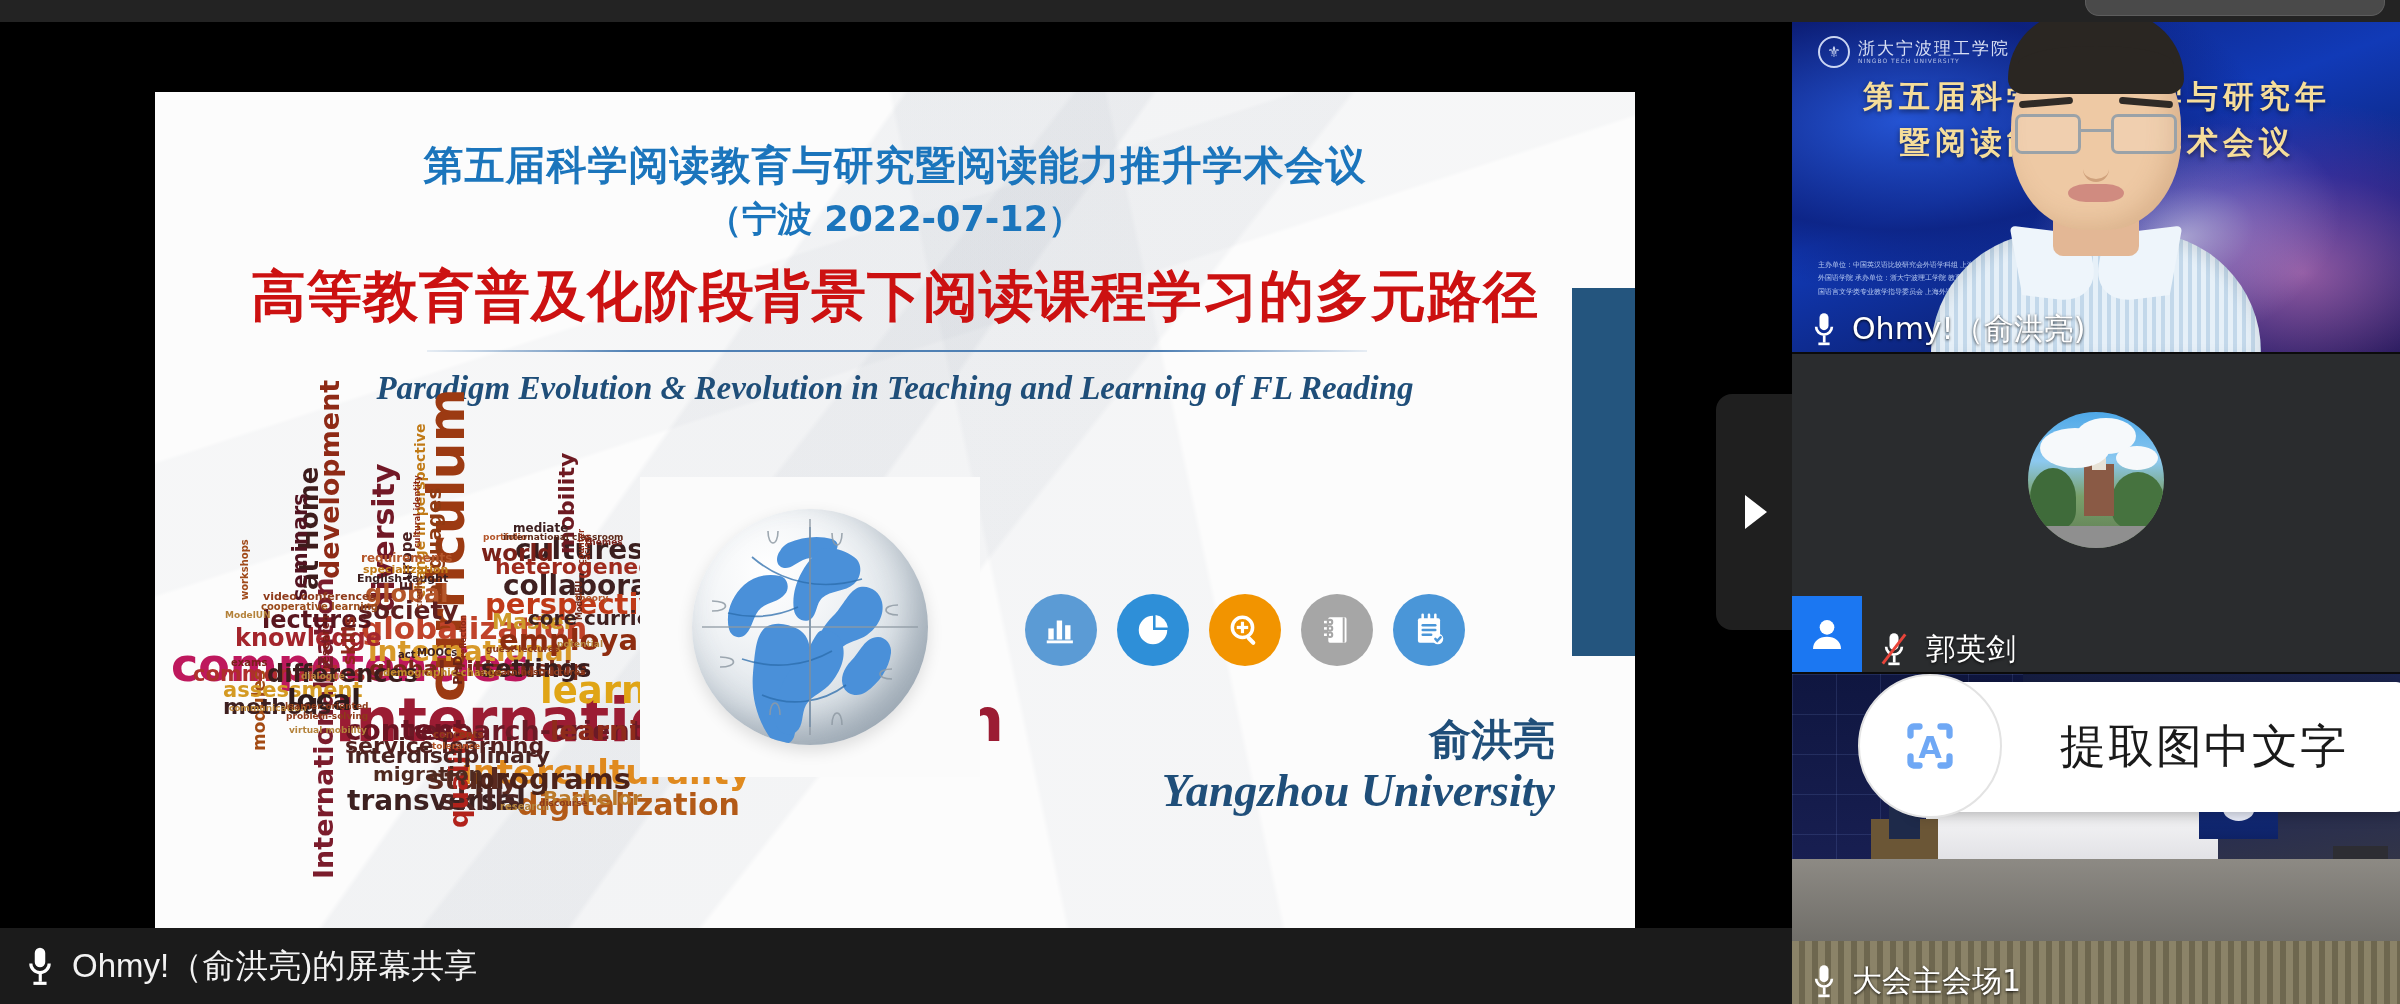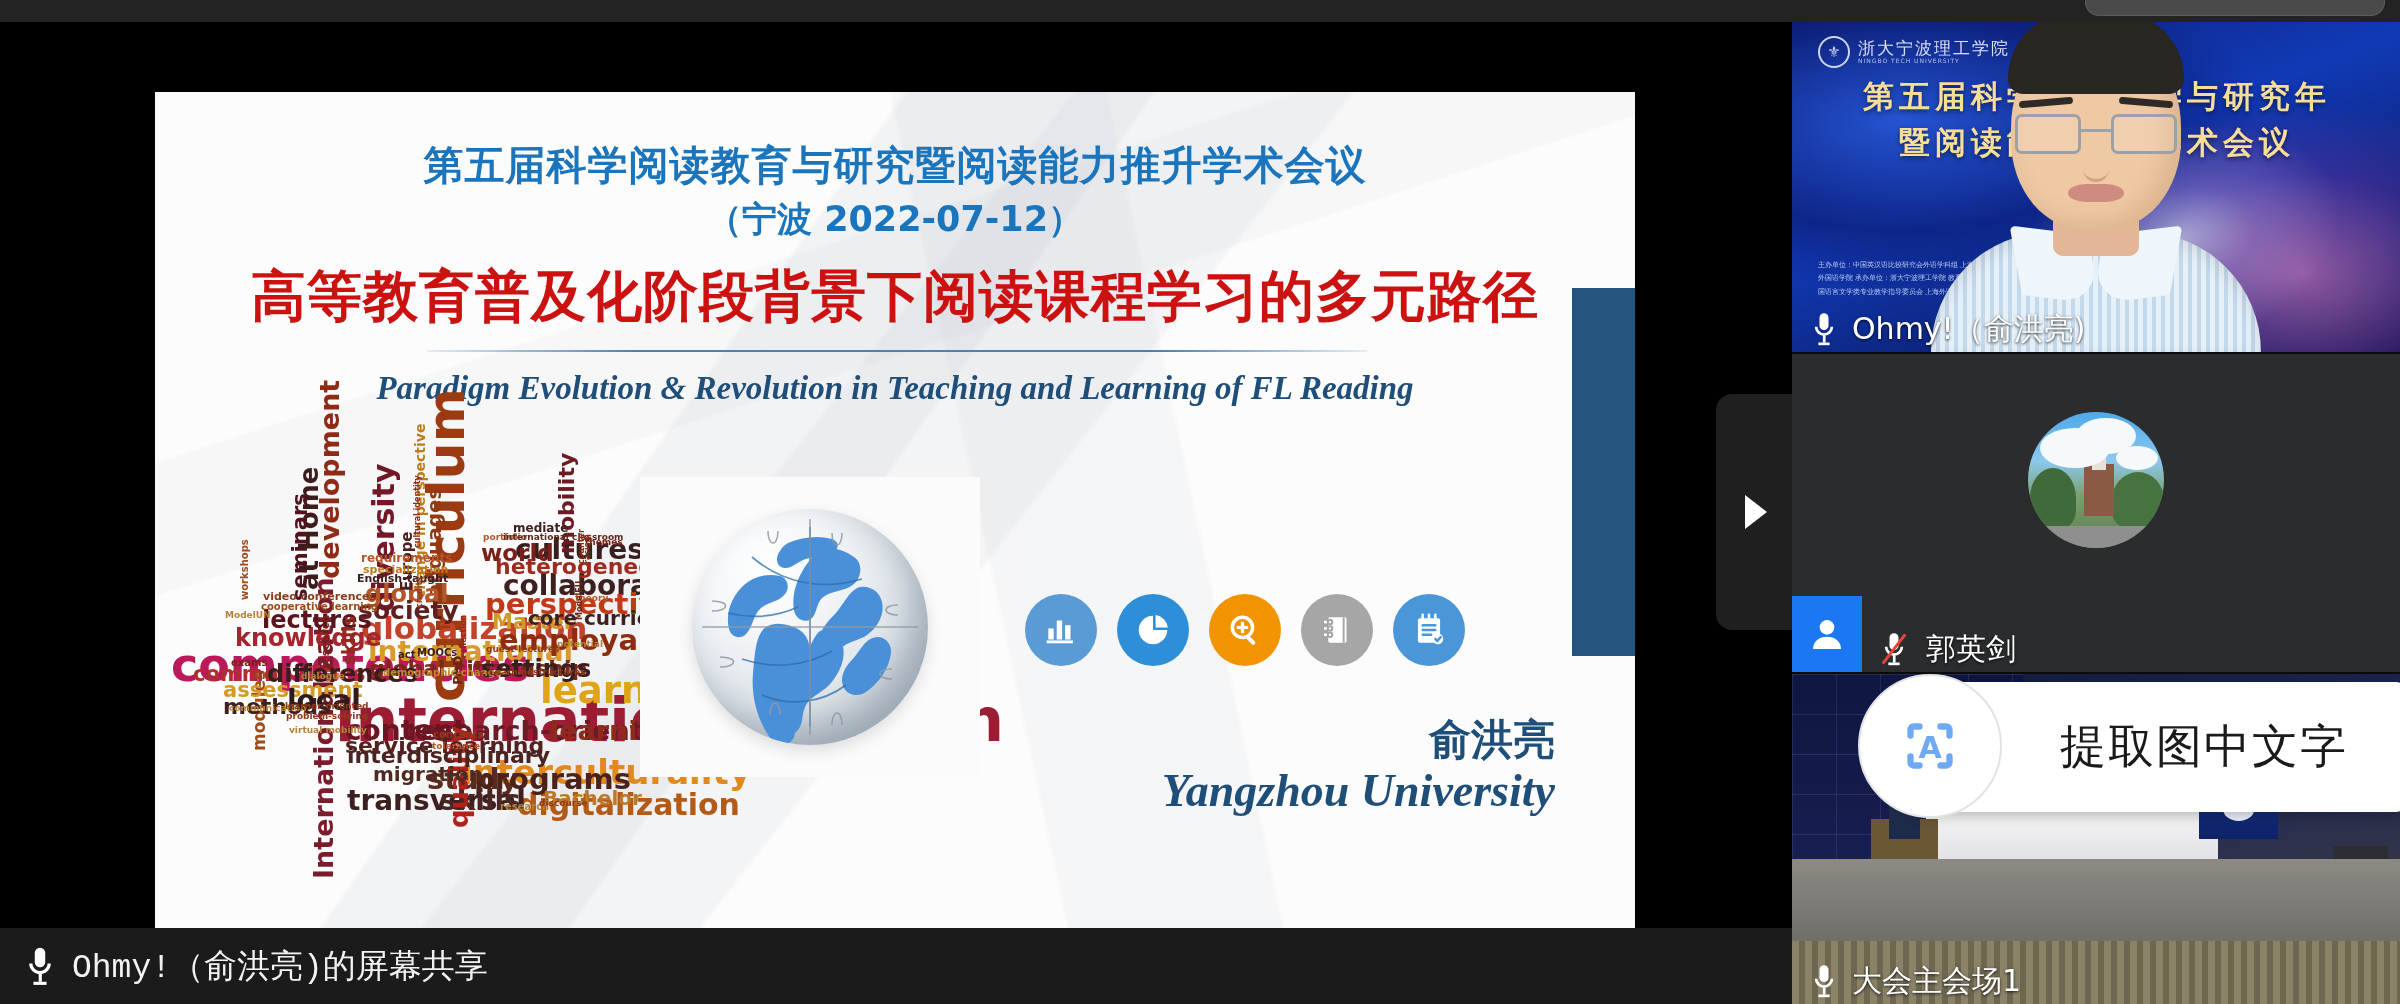--- a/index.html
+++ b/index.html
@@ -320,21 +320,21 @@
     font-family: "DejaVu Sans", "Liberation Sans", sans-serif;
   }
 
   
   .statusbar {
     position: absolute; left: 0; top: 928px; width: 1792px; height: 76px;
     background: #1b1b1b; display: flex; align-items: center; gap: 16px; padding-left: 24px;
   }
   .statusbar .label {
     color: #f2f2f2; font-size: 33px;
-    font-family: Liberation Mono, monospace;
+    font-family: Liberation Sans, sans-serif;
   }
 </style>
 </head>
 <body>
 
 <div id="app">
 
   <div class="topbar">
     <div class="topbar-pill"></div>
   </div>

